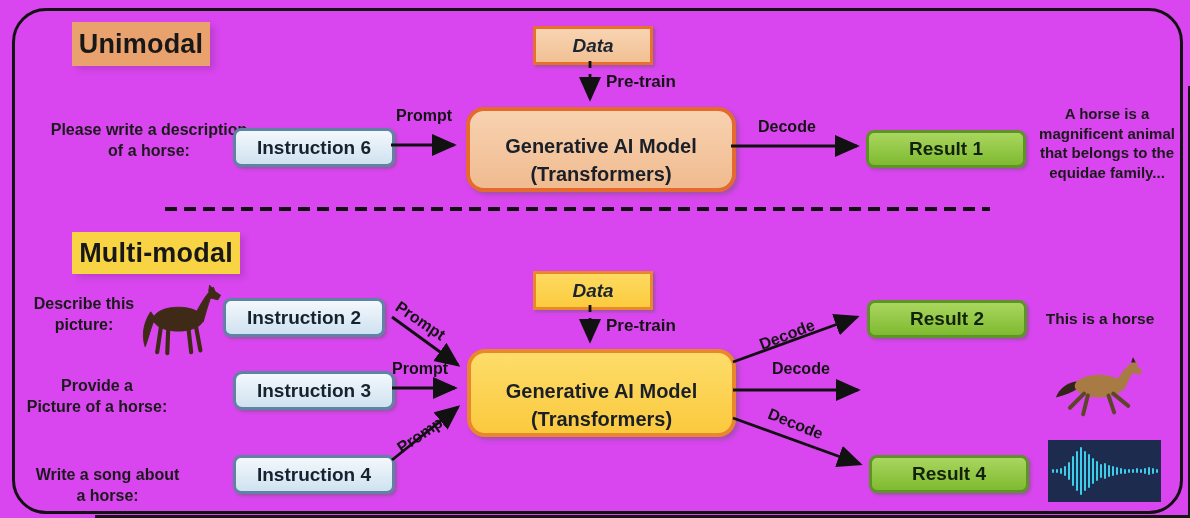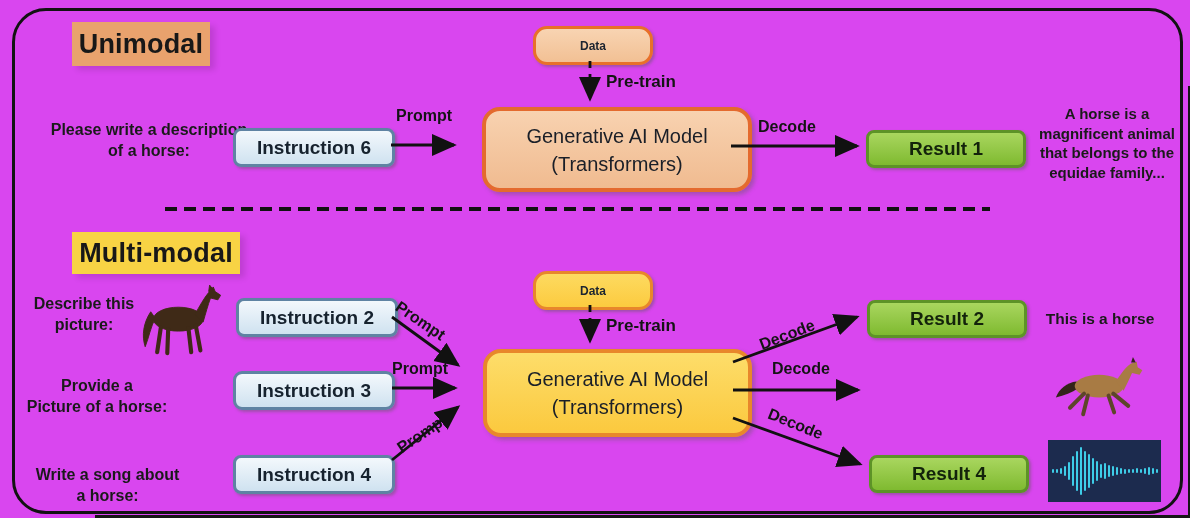--- a/index.html
+++ b/index.html
@@ -31,28 +31,28 @@
   }
   .instruction{
     width:156px;height:33px;font-size:19px;color:#16222e;
     border:3px solid #5f83a3;background:linear-gradient(#f3f8fc,#cfe2f0);
   }
   .result{
     width:154px;height:32px;font-size:19px;color:#13230b;
     border:3px solid #5d9327;background:linear-gradient(#a9d65f,#7fba30);
   }
   .data-box{
-    width:114px;height:33px;font-size:12px;color:#1c2430;border-radius:14px;
+    width:114px;height:33px;font-size:19px;color:#1c2430;border-radius:0;font-style:italic;
   }
   .data-peach{border:3px solid #e8702a;background:linear-gradient(#f8d4b2,#f2c094);}
   .data-yellow{border:3px solid #e8872b;background:linear-gradient(#fdda60,#fccb3f);}
   .model-box{
-    position:absolute;display:flex;flex-direction:column;align-items:center;justify-content:center;
-    font-weight:normal;font-size:20px;line-height:28px;color:#1a1f28;
-    border-radius:18px;box-shadow:3px 3px 4px rgba(90,90,90,.4);margin-left:16px;
+    position:absolute;display:flex;flex-direction:column;align-items:center;justify-content:flex-end;
+    font-weight:bold;font-size:20px;line-height:28px;color:#1a1f28;
+    border-radius:18px;box-shadow:3px 3px 4px rgba(90,90,90,.4);
   }
   #model-uni{left:466px;top:107px;width:262px;height:77px;border:4px solid #e46a2e;background:linear-gradient(#f8d2b0,#f0bb90);}
   #model-multi{left:467px;top:349px;width:261px;height:80px;border:4px solid #e8872b;background:linear-gradient(#fddd6a,#fbc93e);}
   .arrow-label{
     position:absolute;font-weight:bold;font-size:16px;color:#141414;white-space:nowrap;
   }
   .rot{transform-origin:left top;}
   .divider{
     position:absolute;left:165px;top:207px;width:825px;height:4px;
     background:repeating-linear-gradient(90deg,#111 0 12px,transparent 12px 19px);
@@ -115,21 +115,21 @@
       <path d="M79,8 L80,1 L84,6 Z"></path>
       <g stroke-width="4.5" fill="none" stroke-linecap="round">
         <path d="M27,47 L23,74"></path>
         <path d="M35,49 L34,75"></path>
         <path d="M57,48 L60,74"></path>
         <path d="M65,45 L70,72"></path>
       </g>
     </g>
   </svg>
 
-  <div class="io-box instruction" style="left:236px;top:298px;text-align:center;">Instruction 2</div>
+  <div class="io-box instruction" style="left:223px;top:298px;text-align:center;">Instruction 2</div>
   <div class="io-box instruction" style="left:233px;top:371px;border-radius:9px;">Instruction 3</div>
   <div class="io-box instruction" style="left:233px;top:455px;">Instruction 4</div>
 
   <div class="arrow-label rot" style="left:402px;top:298px;transform:rotate(34deg);">Prompt</div>
   <div class="arrow-label" style="left:392px;top:360px;">Prompt</div>
   <div class="arrow-label rot" style="left:394px;top:442px;transform:rotate(-34deg);">Prompt</div>
 
   <div class="io-box data-box data-yellow" style="left:533px;top:271px;">Data</div>
   <div class="arrow-label" style="left:606px;top:316px;font-size:17px;">Pre-train</div>
 

